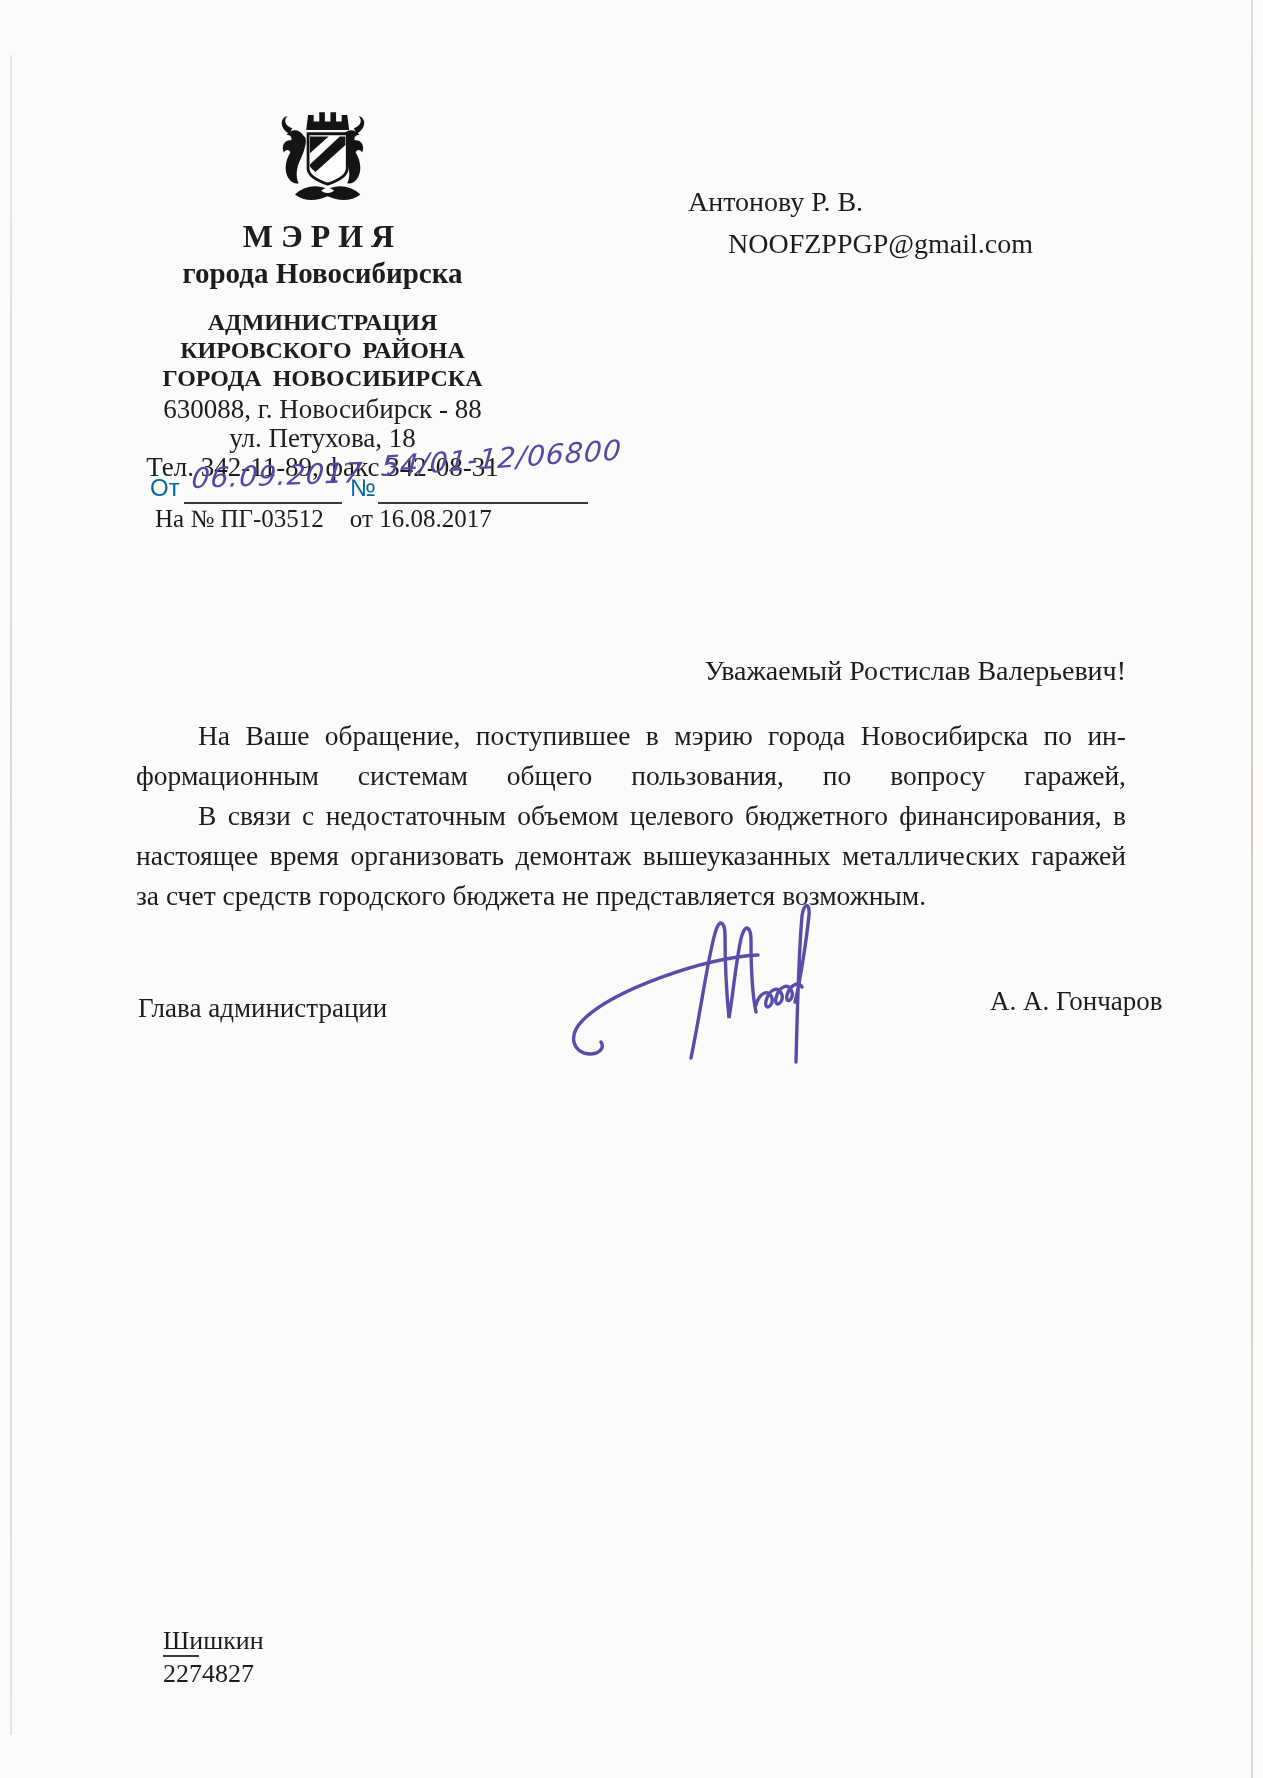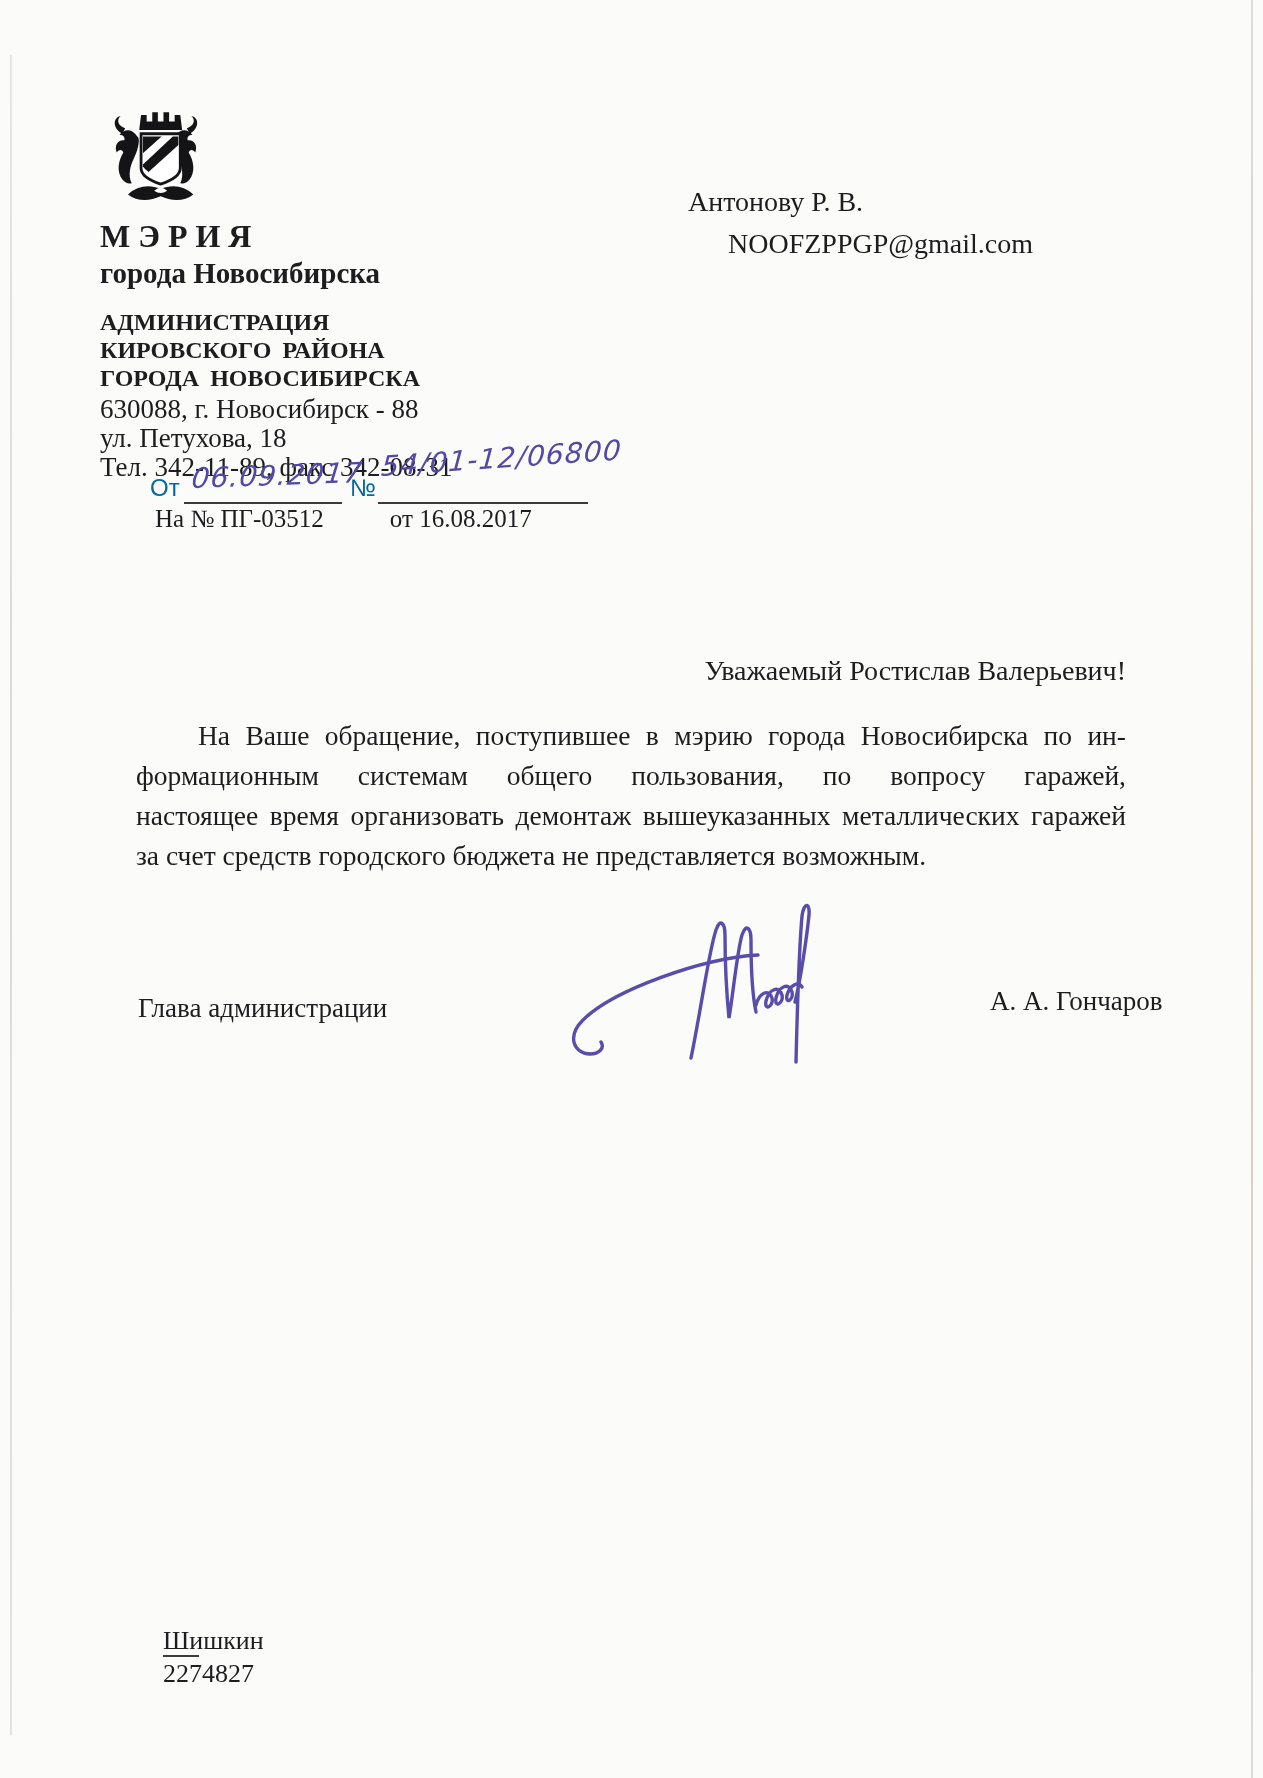--- a/index.html
+++ b/index.html
@@ -10,41 +10,41 @@
     font-family:"Liberation Serif", serif;
     color:#1d1d20;
     overflow:hidden;
   }
   .abs{position:absolute;}
   
   .scan-edge-left{left:10px;top:55px;width:2px;height:1680px;background:linear-gradient(#e6e6e6,#d9d9d9 40%,#e3e3e3);}
   .scan-edge-right{left:1251px;top:0;width:2px;height:1778px;background:linear-gradient(#dcdcdc,#d7c8b8 45%,#dadada);}
 
   
-  .lh-col{left:100px;top:108px;width:445px;text-align:left;}
+  .lh-col{left:100px;top:108px;width:445px;text-align:center;}
   .emblem{display:inline-block;width:112px;height:100px;}
   .org-top{margin-top:6px;font-size:32px;font-weight:bold;letter-spacing:8px;}
   .org-city{font-size:29px;font-weight:bold;margin-top:2px;}
   .dept{font-size:24px;font-weight:bold;line-height:28px;margin-top:18px;word-spacing:5px;}
   .addr{font-size:27px;line-height:29px;margin-top:3px;}
 
   
   .ref-label{font-family:"Liberation Sans", sans-serif;font-size:24px;color:#0369a1;}
   .hand{
     font-family:"DejaVu Sans", sans-serif;
     font-style:italic;
     color:#5348a6;
     font-size:28px;
     letter-spacing:1px;
     transform:skewX(-8deg) rotate(-2deg);
     transform-origin:left bottom;
     white-space:nowrap;
   }
   .uline{border-bottom:2px solid #3a3a3e;}
-  .reply-line{font-size:25px;display:flex;gap:66px;}
+  .reply-line{font-size:25px;display:flex;gap:26px;}
 
   
   .addressee{font-size:28px;}
 
   
   .salutation{left:136px;top:655px;width:990px;text-align:right;font-size:28px;}
   .body-block{left:136px;top:716px;width:990px;font-size:27.5px;line-height:40px;}
   .line{width:100%;}
   .stretch{text-align:justify;text-align-last:justify;}
   .plain{text-align:left;}
@@ -113,20 +113,21 @@
 </div>
 
 <div class="abs addressee" style="left:688px;top:186px;">Антонову Р. В.</div>
 <div class="abs addressee" style="left:688px;top:228px;margin-left:40px;">NOOFZPPGP@gmail.com</div>
 
 <div class="abs salutation">Уважаемый Ростислав Валерьевич!</div>
 
 <div class="abs body-block">
   <div class="line stretch indent">На Ваше обращение, поступившее в мэрию города Новосибирска по ин-</div>
   <div class="line stretch">формационным системам общего пользования, по вопросу гаражей,</div>
+  <div class="line stretch indent">В связи с недостаточным объемом целевого бюджетного финансирования, в</div>
   <div class="line stretch">настоящее время организовать демонтаж вышеуказанных металлических гаражей</div>
   <div class="line plain">за счет средств городского бюджета не представляется возможным.</div>
 </div>
 
 <div class="abs" style="left:543px;top:890px;width:270px;height:185px;">
   <svg viewBox="0 0 270 185" width="270" height="185" xmlns="http://www.w3.org/2000/svg" fill="none" stroke="#594dab" stroke-width="3.4" stroke-linecap="round">
     <path d="M215 65 C160 68 70 100 40 130 C24 146 30 163 47 164 C56 164 62 158 58 152"></path>
     <path d="M148 168 C158 120 166 60 173 40 C177 28 182 33 182 45 C182 72 184 108 186 128 C190 105 194 62 199 45 C203 33 208 38 208 50 C208 78 210 108 213 122"></path>
     <path d="M213 115 c3 -12 13 -17 16 -7 c2 8 -8 14 -6 3 c3 -12 13 -16 16 -6 c2 8 -8 14 -6 3 c3 -12 13 -16 16 -6 c2 8 -7 13 -5 3 c3 -10 11 -14 15 -8"></path>
     <path d="M252 112 C258 88 264 45 266 25 C267 12 261 12 259 26 C256 60 254 130 253 172"></path>

